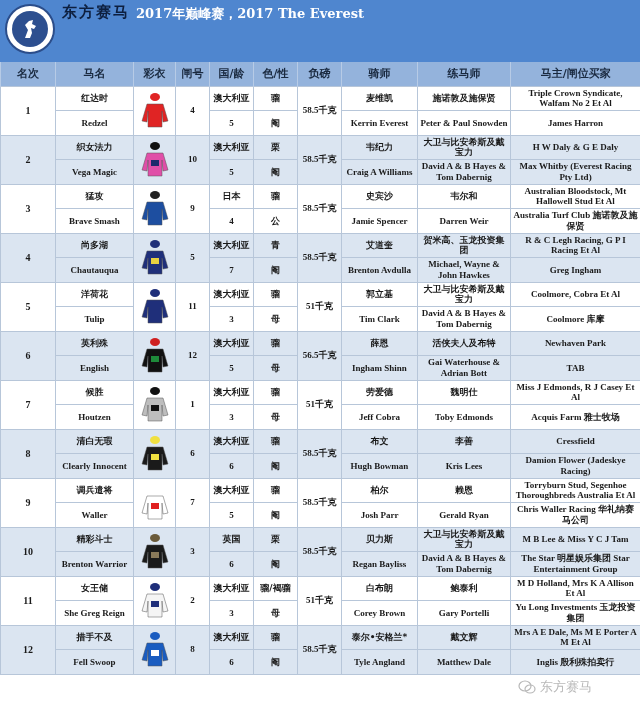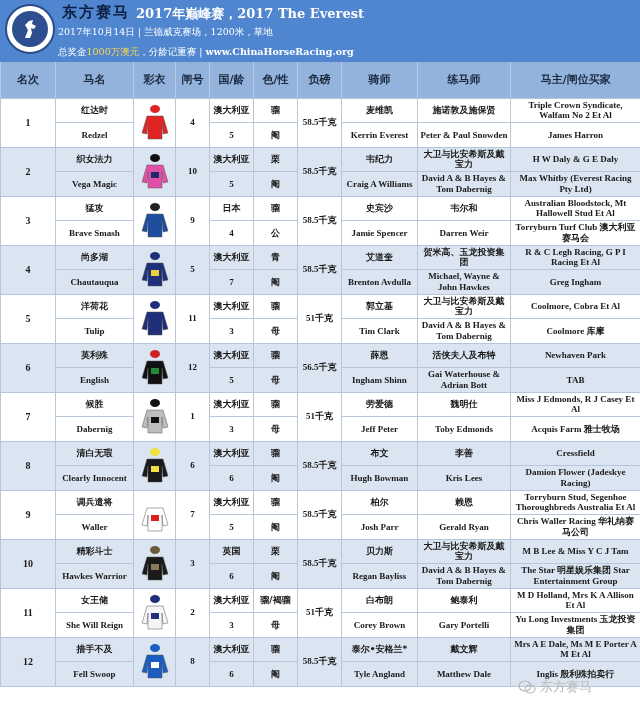--- a/index.html
+++ b/index.html
@@ -35,21 +35,21 @@
   .race-prize .hl { color: #ffd94a; }
   .race-prize .site { font-weight: bold; }
 
   table.grid {
     position: absolute; left: 0; top: 62px; width: 640px;
     border-collapse: collapse; table-layout: fixed;
     font-size: 9px; font-family: "Liberation Serif", "DejaVu Serif", serif;
   }
   table.grid th {
     background: #94b3dc; color: #1a2a40; font-size: 11px; font-weight: bold;
-    height: 36px; border-left: 1px solid #b7cbe6; font-family: "DejaVu Sans", sans-serif;
+    height: 24px; border-left: 1px solid #b7cbe6; font-family: "DejaVu Sans", sans-serif;
   }
   table.grid td {
     border: 1px solid #b7c6d9; text-align: center; vertical-align: middle;
     font-weight: bold; line-height: 1.15; padding: 0 2px; height: 24.5px;
   }
   tr.odd td { background: #ffffff; }
   tr.even td { background: #dbe5f1; }
   td.zh { font-family: "DejaVu Sans", sans-serif; font-weight: normal; font-size: 9px; }
   td.rank { font-size: 10px; }
   td.silk { padding: 0; }
@@ -66,24 +66,20 @@
 <div class="banner">
   <div class="logo">
     <div class="inner">
       <svg width="26" height="26" viewBox="0 0 26 26">
         <path d="M8 22 L11 14 L8 9 L12 5 L16 4 L15 8 L19 10 L17 13 L14 12 L15 17 L13 22 Z" fill="#ffffff"></path>
       </svg>
     </div>
   </div>
   <div class="brand">东方赛马</div>
   <div class="race-title">2017年巅峰赛，2017 The Everest</div>
-  <div class="race-sub">2017年10月14日 | 兰德威克赛场，1200米，草地</div>
-  <div class="race-prize">
-    <span>总奖金</span><span class="hl">1000万澳元</span><span>，分龄记重赛 | </span><span class="site">www.ChinaHorseRacing.org</span>
-  </div>
 </div>
 
 <table class="grid">
   <colgroup>
     <col style="width:55px">
       <col style="width:78px">
       <col style="width:42px">
       <col style="width:34px">
     <col style="width:44px">
       <col style="width:44px">
@@ -176,21 +172,21 @@
         <td class="zh">史宾沙</td>
         <td class="zh">韦尔和</td>
         <td>Australian Bloodstock, Mt Hallowell Stud Et Al</td>
       </tr>
       <tr class="odd">
         <td>Brave Smash</td>
         <td>4</td>
         <td class="zh">公</td>
         <td>Jamie Spencer</td>
         <td>Darren Weir</td>
-        <td>Torryburn Turf Club 澳大利亚赛马会</td>
+        <td>Australia Turf Club 施诺敦及施保贤</td>
       </tr>
       <tr class="even">
         <td rowspan="2" class="rank">4</td>
         <td class="zh">尚多湖</td>
         <td rowspan="2" class="silk">
           <div class="silk-fig"><svg width="28" height="40" viewBox="0 0 28 40">
               <ellipse cx="14" cy="6" rx="5" ry="4" fill="#1f2f7a"></ellipse>
               <path d="M6 13 L22 13 L27 30 L22 31 L21 20 L21 36 L7 36 L7 20 L6 31 L1 30 Z" fill="#1f2f7a" stroke="#555" stroke-width="0.5"></path>
               <rect x="10" y="20" width="8" height="6" fill="#e8d040"></rect>
             </svg></div>
@@ -275,24 +271,24 @@
         </td>
         <td rowspan="2">1</td>
         <td class="zh">澳大利亚</td>
         <td class="zh">骝</td>
         <td rowspan="2">51千克</td>
         <td class="zh">劳爱德</td>
         <td class="zh">魏明仕</td>
         <td>Miss J Edmonds, R J Casey Et Al</td>
       </tr>
       <tr class="odd">
-        <td>Dabernig</td>
+        <td>Houtzen</td>
         <td>3</td>
         <td class="zh">母</td>
-        <td>Jeff Peter</td>
+        <td>Jeff Cobra</td>
         <td>Toby Edmonds</td>
         <td>Acquis Farm 雅士牧场</td>
       </tr>
       <tr class="even">
         <td rowspan="2" class="rank">8</td>
         <td class="zh">清白无瑕</td>
         <td rowspan="2" class="silk">
           <div class="silk-fig"><svg width="28" height="40" viewBox="0 0 28 40">
               <ellipse cx="14" cy="6" rx="5" ry="4" fill="#f0e040"></ellipse>
               <path d="M6 13 L22 13 L27 30 L22 31 L21 20 L21 36 L7 36 L7 20 L6 31 L1 30 Z" fill="#1a1a1a" stroke="#555" stroke-width="0.5"></path>
@@ -353,21 +349,21 @@
         </td>
         <td rowspan="2">3</td>
         <td class="zh">英国</td>
         <td class="zh">栗</td>
         <td rowspan="2">58.5千克</td>
         <td class="zh">贝力斯</td>
         <td class="zh">大卫与比安希斯及戴宝力</td>
         <td>M B Lee &amp; Miss Y C J Tam</td>
       </tr>
       <tr class="even">
-        <td>Hawkes Warrior</td>
+        <td>Brenton Warrior</td>
         <td>6</td>
         <td class="zh">阉</td>
         <td>Regan Bayliss</td>
         <td>David A &amp; B Hayes &amp; Tom Dabernig</td>
         <td>The Star 明星娱乐集团 Star Entertainment Group</td>
       </tr>
       <tr class="odd">
         <td rowspan="2" class="rank">11</td>
         <td class="zh">女王储</td>
         <td rowspan="2" class="silk">
@@ -379,21 +375,21 @@
         </td>
         <td rowspan="2">2</td>
         <td class="zh">澳大利亚</td>
         <td class="zh">骝/褐骝</td>
         <td rowspan="2">51千克</td>
         <td class="zh">白布朗</td>
         <td class="zh">鲍泰利</td>
         <td>M D Holland, Mrs K A Allison Et Al</td>
       </tr>
       <tr class="odd">
-        <td>She Will Reign</td>
+        <td>She Greg Reign</td>
         <td>3</td>
         <td class="zh">母</td>
         <td>Corey Brown</td>
         <td>Gary Portelli</td>
         <td>Yu Long Investments 玉龙投资集团</td>
       </tr>
       <tr class="even">
         <td rowspan="2" class="rank">12</td>
         <td class="zh">措手不及</td>
         <td rowspan="2" class="silk">

